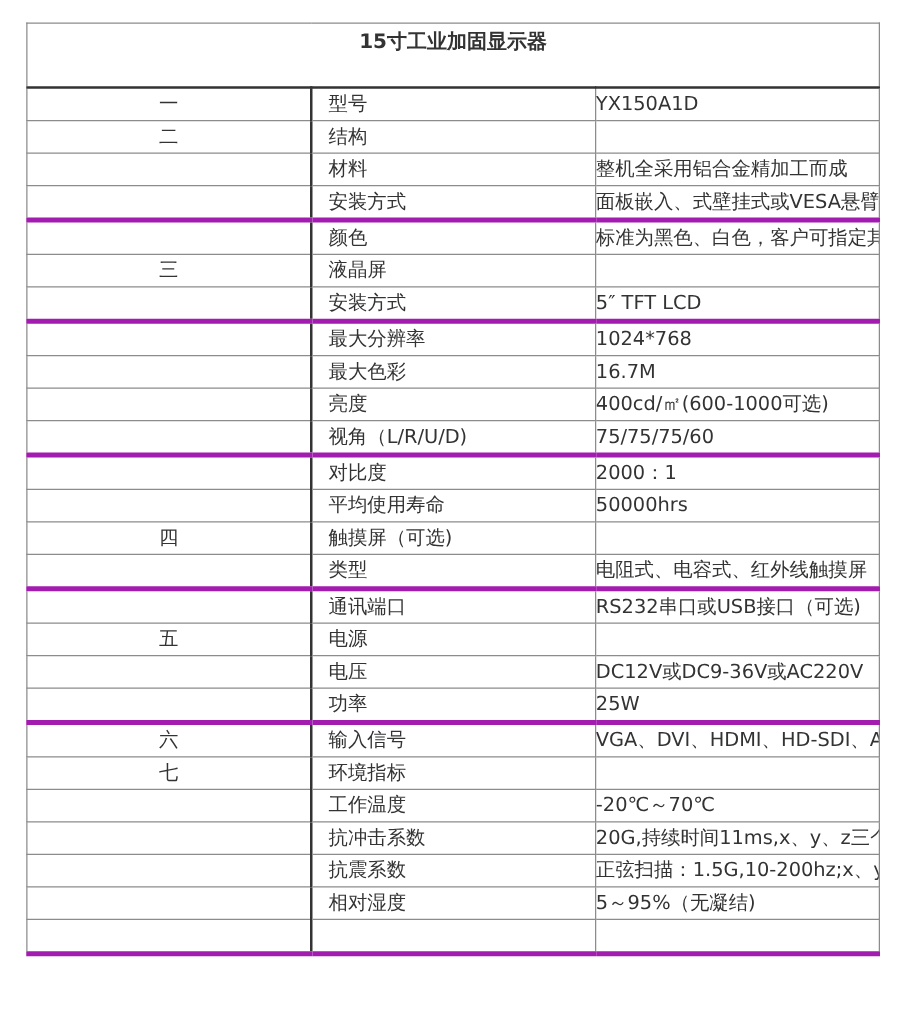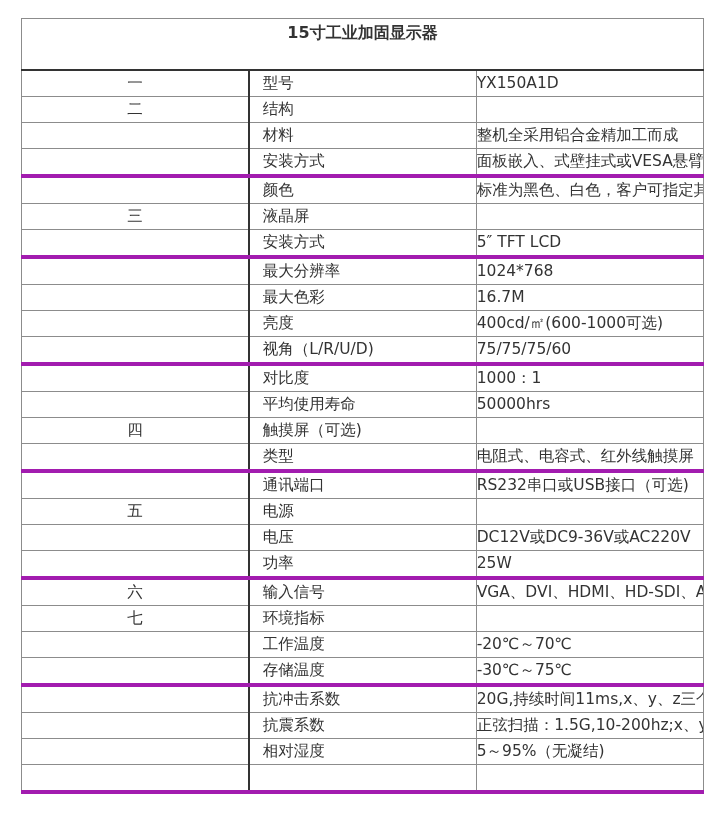--- a/index.html
+++ b/index.html
@@ -83,21 +83,21 @@
         <td class="col-val">400cd/㎡(600-1000可选)</td>
       </tr>
       <tr class="thick-bottom">
         <td class="col-idx"></td>
         <td class="col-name">视角（L/R/U/D)</td>
         <td class="col-val">75/75/75/60</td>
       </tr>
       <tr>
         <td class="col-idx"></td>
         <td class="col-name">对比度</td>
-        <td class="col-val">1000：1</td>
+        <td class="col-val">2000：1</td>
       </tr>
       <tr>
         <td class="col-idx"></td>
         <td class="col-name">平均使用寿命</td>
         <td class="col-val">50000hrs</td>
       </tr>
       <tr>
         <td class="col-idx">四</td>
         <td class="col-name">触摸屏（可选)</td>
         <td class="col-val"></td>
@@ -135,25 +135,20 @@
       <tr>
         <td class="col-idx">七</td>
         <td class="col-name">环境指标</td>
         <td class="col-val"></td>
       </tr>
       <tr>
         <td class="col-idx"></td>
         <td class="col-name">工作温度</td>
         <td class="col-val">-20℃～70℃</td>
       </tr>
-      <tr class="thick-bottom">
-        <td class="col-idx"></td>
-        <td class="col-name">存储温度</td>
-        <td class="col-val">-30℃～75℃</td>
-      </tr>
       <tr>
         <td class="col-idx"></td>
         <td class="col-name">抗冲击系数</td>
         <td class="col-val">20G,持续时间11ms,x、y、z三个方向</td>
       </tr>
       <tr>
         <td class="col-idx"></td>
         <td class="col-name">抗震系数</td>
         <td class="col-val">正弦扫描：1.5G,10-200hz;x、y、z三个方向</td>
       </tr>

